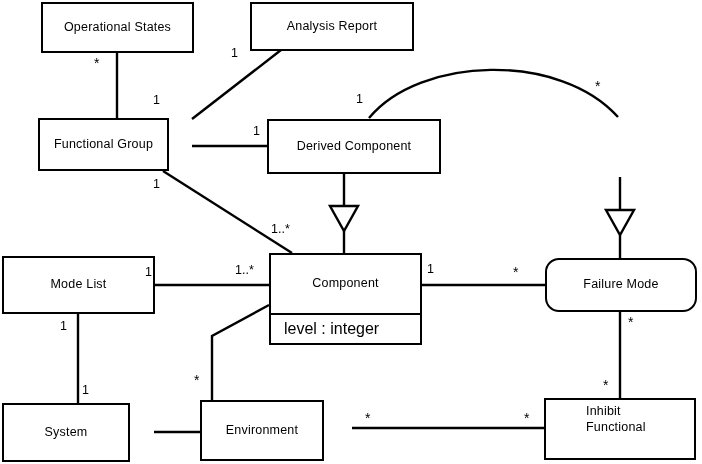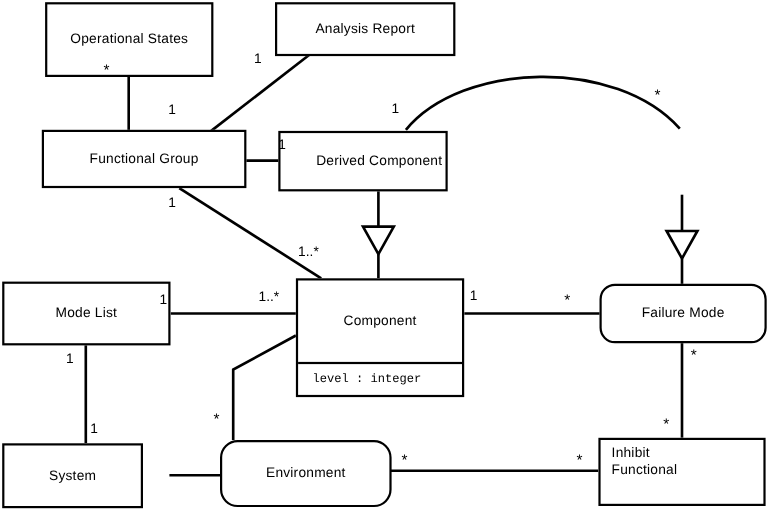--- a/index.html
+++ b/index.html
@@ -41,34 +41,33 @@
     letter-spacing: 0.2px;
     text-align: center;
     padding: 0 3px;
     line-height: 1.25;
   }
   .class-name-compartment.two-line {
     flex-direction: column;
     align-items: flex-start;
     justify-content: flex-start;
     padding-top: 4px;
-    padding-left: 10px;
+    padding-left: 40px;
     text-align: left;
   }
   .attr-compartment {
     flex: 0 0 auto;
     border-top: 2px solid #000000;
     display: flex;
     align-items: center;
     justify-content: flex-start;
-    font-size: 11px;
+    font-size: 16px;
     color: #000000;
     padding: 0 0 0 13px;
     height: 28px;
-    font-family: Liberation Mono, monospace;
   }
   .mult-label {
     position: absolute;
     font-size: 12.5px;
     color: #000000;
     white-space: nowrap;
     z-index: 3;
     line-height: 1;
   }
   .mult-label.star {
@@ -110,55 +109,55 @@
       <polyline points="269,305 212,336 212,400"></polyline>
 
       <line x1="620" y1="312" x2="620" y2="398"></line>
 
       <line x1="154" y1="432" x2="200" y2="432"></line>
 
       <line x1="352" y1="428" x2="544" y2="428"></line>
     </g>
   </svg>
 
-  <div class="uml-class" style="left:41px; top:2px; width:153px; height:68px;">
+  <div class="uml-class" style="left:41px; top:2px; width:153px; height:51px;">
     <div class="class-name-compartment">Operational States</div>
   </div>
 
   <div class="uml-class" style="left:250px; top:2px; width:164px; height:49px;">
     <div class="class-name-compartment">Analysis Report</div>
   </div>
 
-  <div class="uml-class" style="left:38px; top:118px; width:186px; height:53px;">
+  <div class="uml-class" style="left:38px; top:118px; width:131px; height:53px;">
     <div class="class-name-compartment">Functional Group</div>
   </div>
 
-  <div class="uml-class" style="left:253px; top:119px; width:154px; height:55px;align-items:flex-end;">
+  <div class="uml-class" style="left:267px; top:119px; width:174px; height:55px;">
     <div class="class-name-compartment">Derived Component</div>
   </div>
 
 
   <div class="uml-class" style="left:2px; top:256px; width:153px; height:58px;">
     <div class="class-name-compartment">Mode List</div>
   </div>
 
-  <div class="uml-class" style="left:269px; top:253px; width:153px; height:108px;">
+  <div class="uml-class" style="left:269px; top:253px; width:153px; height:92px;">
     <div class="class-name-compartment">Component</div>
     <div class="attr-compartment">level : integer</div>
   </div>
 
   <div class="uml-class" style="left:545px; top:258px; width:152px; height:54px;border-radius:14px;">
     <div class="class-name-compartment">Failure Mode</div>
   </div>
 
   <div class="uml-class" style="left:2px; top:403px; width:128px; height:59px;">
     <div class="class-name-compartment">System</div>
   </div>
 
-  <div class="uml-class" style="left:200px; top:400px; width:156px; height:61px;border-radius:16px;">
+  <div class="uml-class" style="left:200px; top:400px; width:124px; height:61px;">
     <div class="class-name-compartment">Environment</div>
   </div>
 
   <div class="uml-class" style="left:544px; top:398px; width:152px; height:62px;">
     <div class="class-name-compartment two-line">
       <span>Inhibit</span>
       <span>Functional</span>
     </div>
   </div>
 

